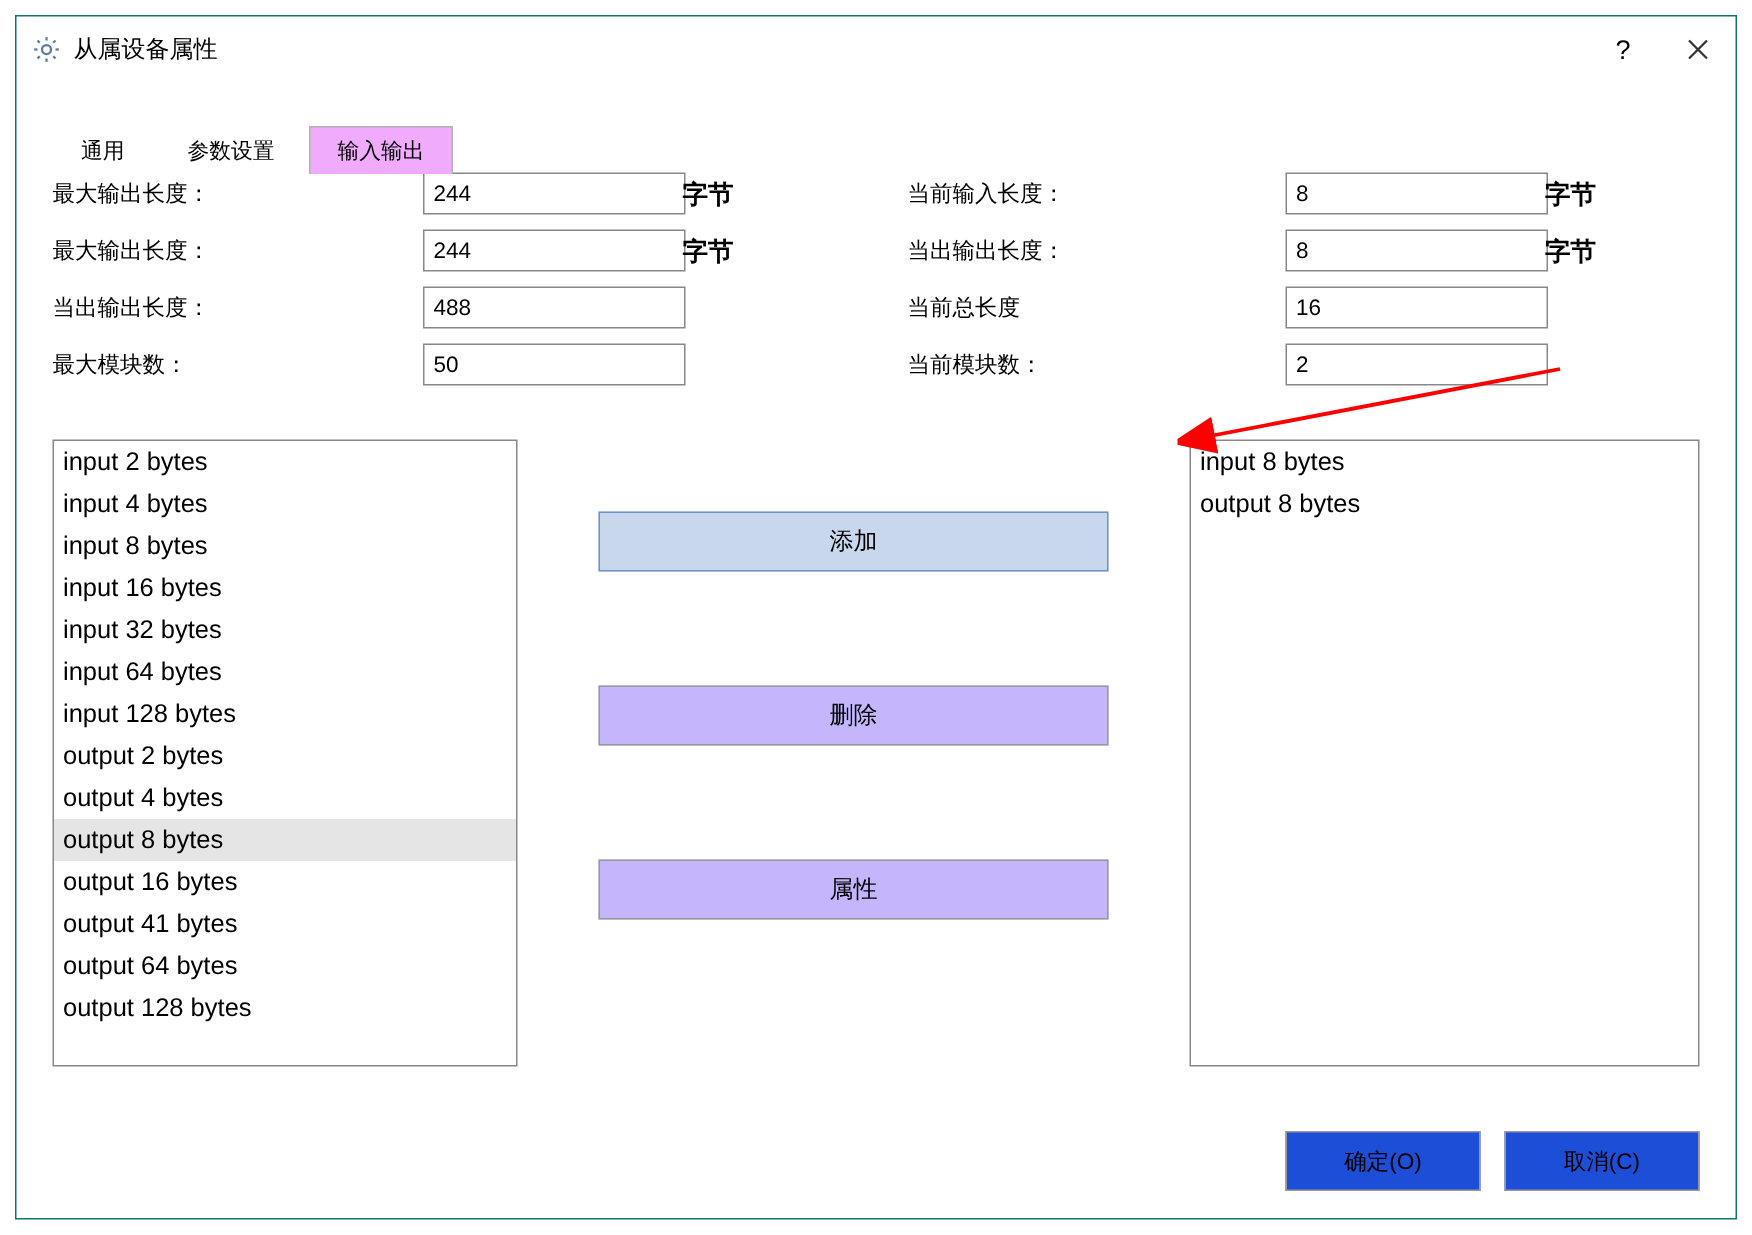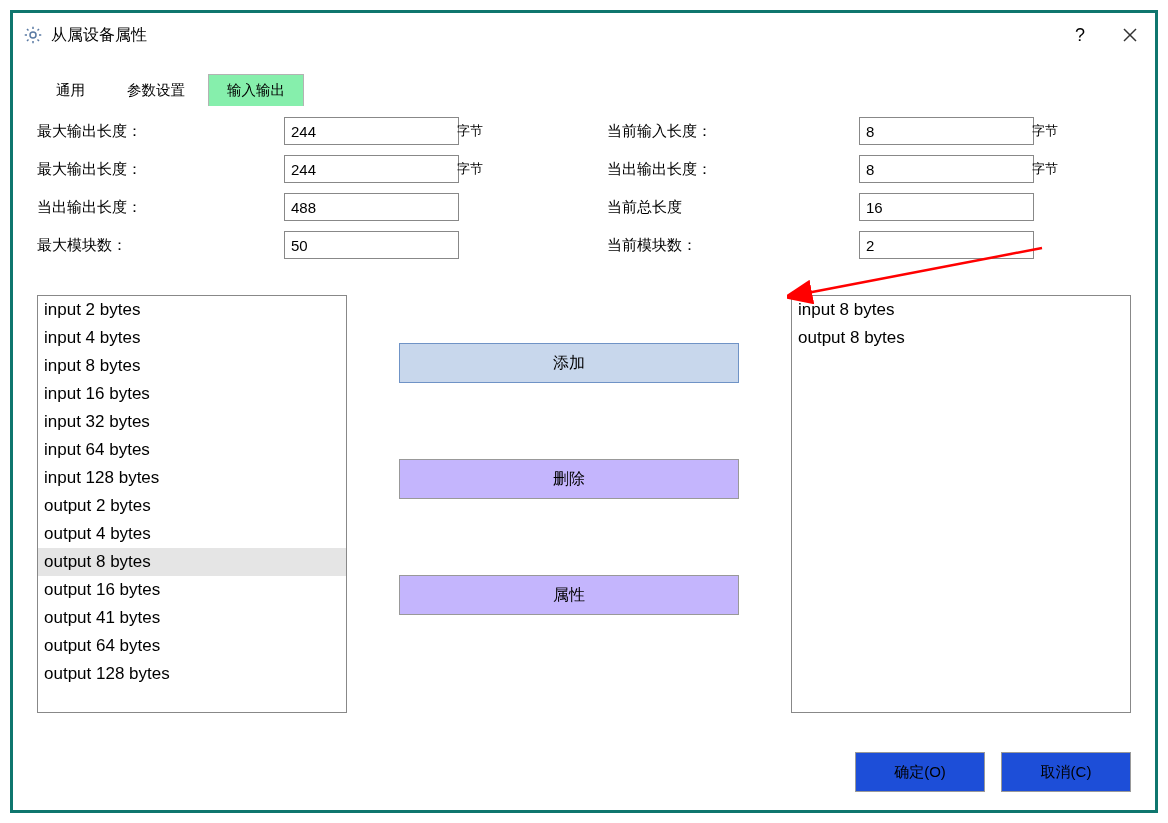--- a/index.html
+++ b/index.html
@@ -7,21 +7,21 @@
     margin: 0;
     padding: 10px;
     font-family: "Microsoft YaHei", "SimSun", sans-serif;
     font-size: 14.5px;
     background: #fff;
     color: #000;
   }
   .dialog {
     width: 1148px;
     height: 803px;
-    border: 3px solid #0f766e;
+    border: 1px solid #0f766e;
     background: #fff;
     position: relative;
     display: flex;
     flex-direction: column;
   }
   .titlebar {
     display: flex;
     align-items: center;
     padding: 8px 0 8px 10px;
     height: 44px;
@@ -65,26 +65,26 @@
     position: absolute;
     left: 0; right: 0; bottom: 0;
     border-bottom: 1px solid transparent; 
   }
   .tab {
     padding: 6px 18px 6px 18px;
     border: 1px solid transparent;
     border-bottom: none;
     margin-right: 4px;
     position: relative;
-    top: 1px;
+    top: 13px;
     cursor: default;
   }
   .tab.active {
     border-color: #b3b3b3;
-    background: #86efac;
+    background: #f0abfc;
     z-index: 2;
   }
   .form-grid {
     display: grid;
     grid-template-columns: 235px 175px 60px 100px 240px 175px 60px;
     row-gap: 10px;
     column-gap: 0;
     align-items: center;
     margin-bottom: 14px;
   }
@@ -95,21 +95,22 @@
     height: 28px;
     border: 1px solid #888;
     padding: 2px 6px;
     font-size: 15px;
     font-family: inherit;
     width: 175px;
     margin-left: 12px;
   }
   .unit {
     padding-left: 10px;
-    font-size: 13px;
+    font-size: 17px;
+    font-weight: bold;
   }
   .spacer { }
   .lists-area {
     display: flex;
     gap: 0;
     position: relative;
   }
   .listbox {
     border: 1px solid #888;
     width: 310px;

